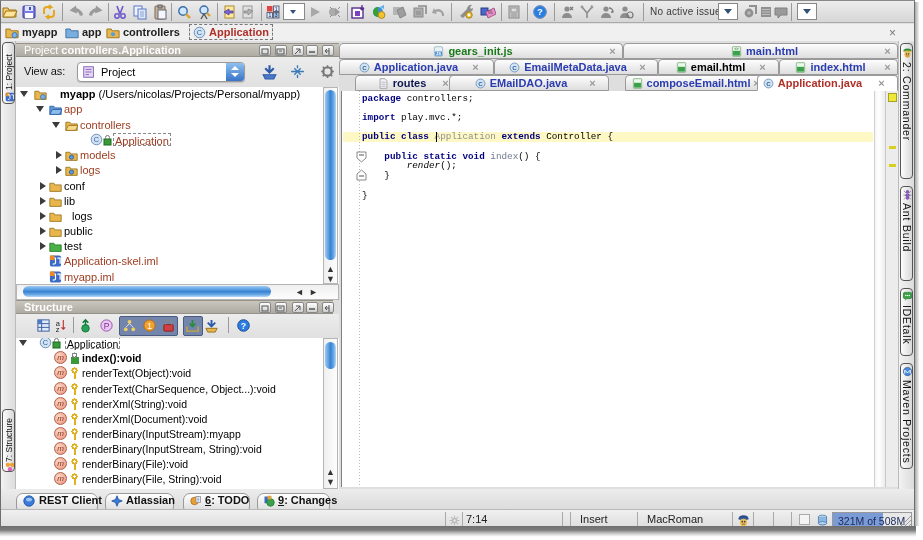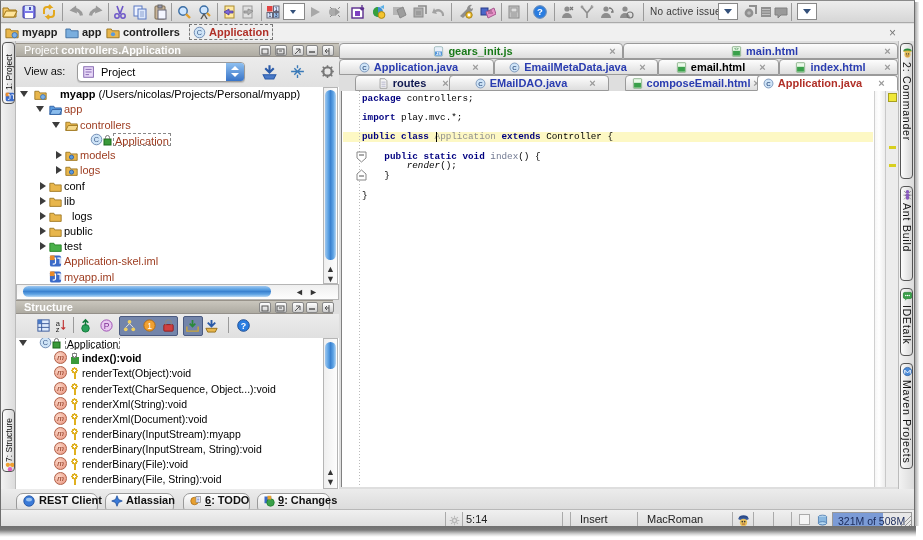--- a/index.html
+++ b/index.html
@@ -695,21 +695,21 @@
         <span class="abs" style="left:20px;top:0px;"><span style="text-decoration:underline;">9</span>: Changes</span>
       </div>
   </div>
   <div id="statusbar">
     <div class="ssep" style="left:444px;"></div>
     <div class="ssep" style="left:461px;"></div>
     <svg class="abs" style="left:448px;top:5px" width="11" height="11" viewBox="0 0 16 16">
         <circle cx="8" cy="8" r="3" fill="none" stroke="#b8b8b8" stroke-width="2"></circle>
         <path d="M8 1 v3 M8 12 v3 M1 8 h3 M12 8 h3 M3 3 l2 2 M11 11 l2 2 M13 3 l-2 2 M5 11 l-2 2" stroke="#b8b8b8" stroke-width="1.5"></path>
       </svg>
-    <div class="abs" style="left:465px;top:3px;">5:14</div>
+    <div class="abs" style="left:465px;top:3px;">7:14</div>
     <div class="ssep" style="left:561px;"></div>
     <div class="ssep" style="left:569px;"></div>
     <div class="abs" style="left:579px;top:3px;">Insert</div>
     <div class="ssep" style="left:636px;"></div>
     <div class="abs" style="left:646px;top:3px;">MacRoman</div>
     <div class="ssep" style="left:731px;"></div>
     <svg class="abs" style="left:736px;top:3px" width="13" height="14" viewBox="0 0 16 16">
         <path d="M2 6 a6 4 0 0 1 12 0z" fill="#2a4a8a"></path>
         <ellipse cx="8" cy="6.5" rx="6.5" ry="1.5" fill="#3a5a9a"></ellipse>
         <circle cx="8" cy="11" r="4.5" fill="#e8c05a"></circle>

